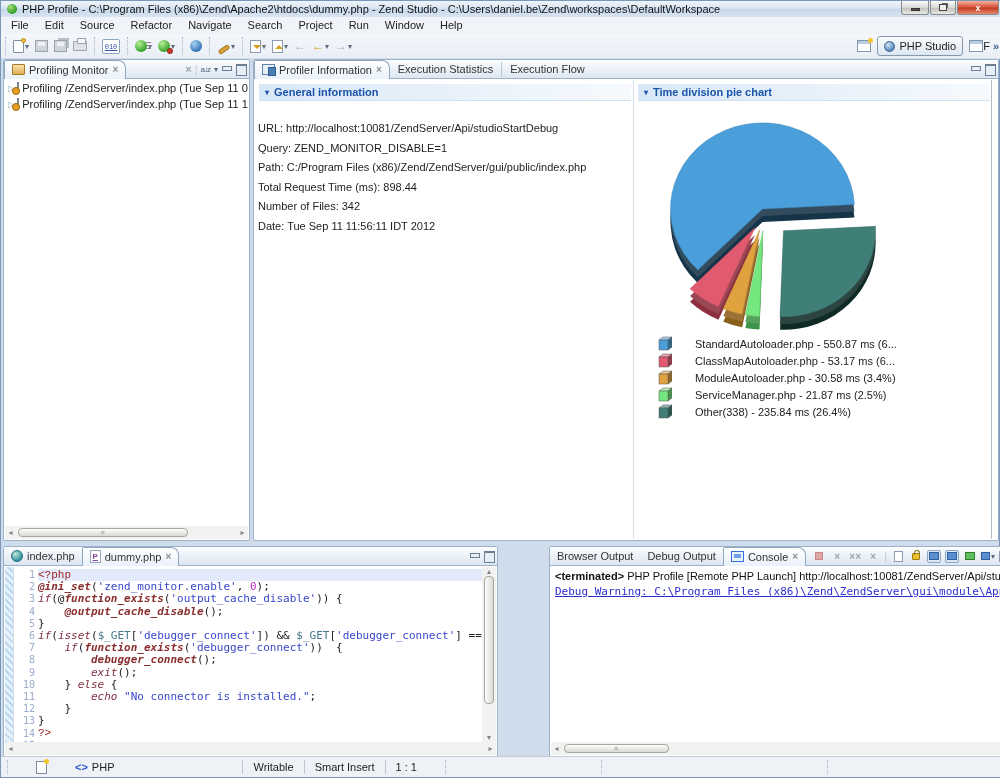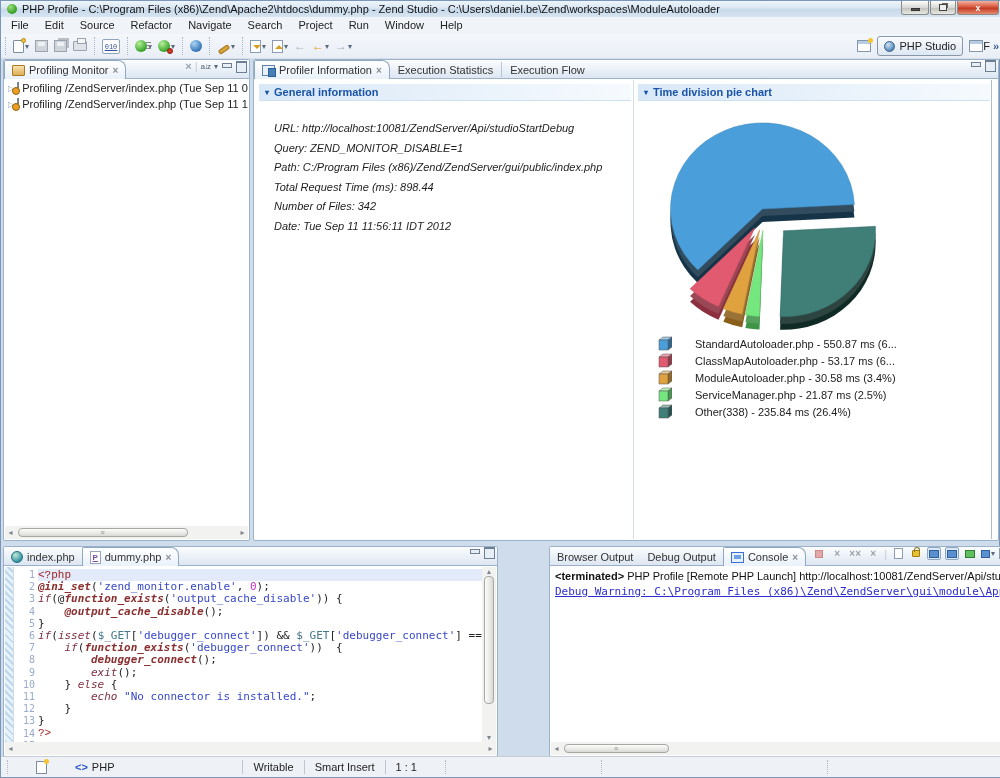--- a/index.html
+++ b/index.html
@@ -62,21 +62,21 @@
   .ico-perspective { width:14px; height:12px; border:1px solid #8296ac; background:#fff; }
   .ico-perspective:before { content:""; position:absolute; left:0; top:0; right:0; height:3px; background:#b9cde2; }
   .ico-perspective .star { position:absolute; right:-3px; top:-3px; width:5px; height:5px; border-radius:50%; background:#f4c430; }
   .persp-btn { display:flex; align-items:center; gap:4px; height:20px; padding:0 6px;
     border:1px solid #8898aa; border-radius:3px; background:linear-gradient(#fafcfe,#dde7f2); margin:0 3px; }
   .ico-clockball { width:11px; height:11px; border-radius:50%; background:radial-gradient(circle at 35% 30%, #cfe4f6, #4a7fb5 80%); border:1px solid #3a5f88; }
 
   
   .panel { position:absolute; background:#fff; border:1px solid #9cb2ca; border-radius:2px; }
   .tabrow { position:absolute; left:0; right:0; top:0; height:19px;
-    background:linear-gradient(#fcfdfe,#dce6f2); border-bottom:1px solid #9cb2ca; display:flex; align-items:flex-start; }
+    background:linear-gradient(#fcfdfe,#dce6f2); border-bottom:1px solid #9cb2ca; display:flex; align-items:center; }
   .tab { height:19px; display:flex; align-items:center; gap:4px; padding:0 7px; color:#333; white-space:nowrap; }
   .tab.active { background:linear-gradient(#ffffff,#e9f1fa); border:1px solid #8fa8c2; border-bottom:none;
     border-radius:2px 8px 0 0; font-weight:normal; }
   .tab .x { color:#8a8f96; font-size:10px; font-weight:bold; }
   .vtools { margin-left:auto; display:flex; align-items:center; gap:3px; padding-right:3px; }
   .btn-min, .btn-max { width:11px; height:10px; position:relative; }
   .btn-min:before { content:""; position:absolute; left:1px; top:2px; width:8px; height:3px; border:1px solid #6d7f92; background:#e8eef5; }
   .btn-max:before { content:""; position:absolute; left:1px; top:0px; width:9px; height:9px; border:1px solid #6d7f92; background:#e8eef5; border-top-width:2px; }
   .gxlike { color:#9aa2ac; font-weight:bold; font-size:11px; }
   .sorticon { font-size:8px; color:#4a5c70; letter-spacing:-1px; }
@@ -165,21 +165,21 @@
   .legend { position:absolute; }
   .legend-row { display:flex; align-items:center; gap:23px; height:17px; white-space:nowrap; }
 </style>
 </head>
 <body>
 
 <div class="win">
 
   <div class="titlebar">
     <div class="app-icon"></div>
-    <span class="title-text">PHP Profile - C:\Program Files (x86)\Zend\Apache2\htdocs\dummy.php - Zend Studio - C:\Users\daniel.be\Zend\workspaces\ModuleAutoloader</span>
+    <span class="title-text">PHP Profile - C:\Program Files (x86)\Zend\Apache2\htdocs\dummy.php - Zend Studio - C:\Users\daniel.be\Zend\workspaces\DefaultWorkspace</span>
     <div class="winbtns">
       <div class="wbtn min">
           <span class="minbar"></span>
         </div>
       <div class="wbtn res">
           <span class="resico"></span>
         </div>
       <div class="wbtn close">x</div>
     </div>
   </div>
@@ -331,21 +331,21 @@
       <div class="vtools">
         <span class="btn-min"></span>
         <span class="btn-max"></span>
       </div>
     </div>
 
     <div class="section-hdr" style="left:5px; top:24px; width:372px;">
       <span class="tri">▾</span>
       <span>General information</span>
     </div>
-    <div class="abs" id="general-info" style="left:20px; top:62px; width:360px;font-style:italic;">
+    <div class="abs" id="general-info" style="left:4px; top:62px; width:360px;">
         <div class="info-line" style="margin-bottom: 7.5px;">URL: http://localhost:10081/ZendServer/Api/studioStartDebug</div>
         <div class="info-line" style="margin-bottom: 7.5px;">Query: ZEND_MONITOR_DISABLE=1</div>
         <div class="info-line" style="margin-bottom: 7.5px;">Path: C:/Program Files (x86)/Zend/ZendServer/gui/public/index.php</div>
         <div class="info-line" style="margin-bottom: 7.5px;">Total Request Time (ms): 898.44</div>
         <div class="info-line" style="margin-bottom: 7.5px;">Number of Files: 342</div>
         <div class="info-line" style="margin-bottom: 7.5px;">Date: Tue Sep 11 11:56:11 IDT 2012</div>
       </div>
     <div class="vdivider" style="left:379px; top:20px; bottom:1px;"></div>
 
     <div class="section-hdr" style="left:384px; top:24px; width:352px;">

